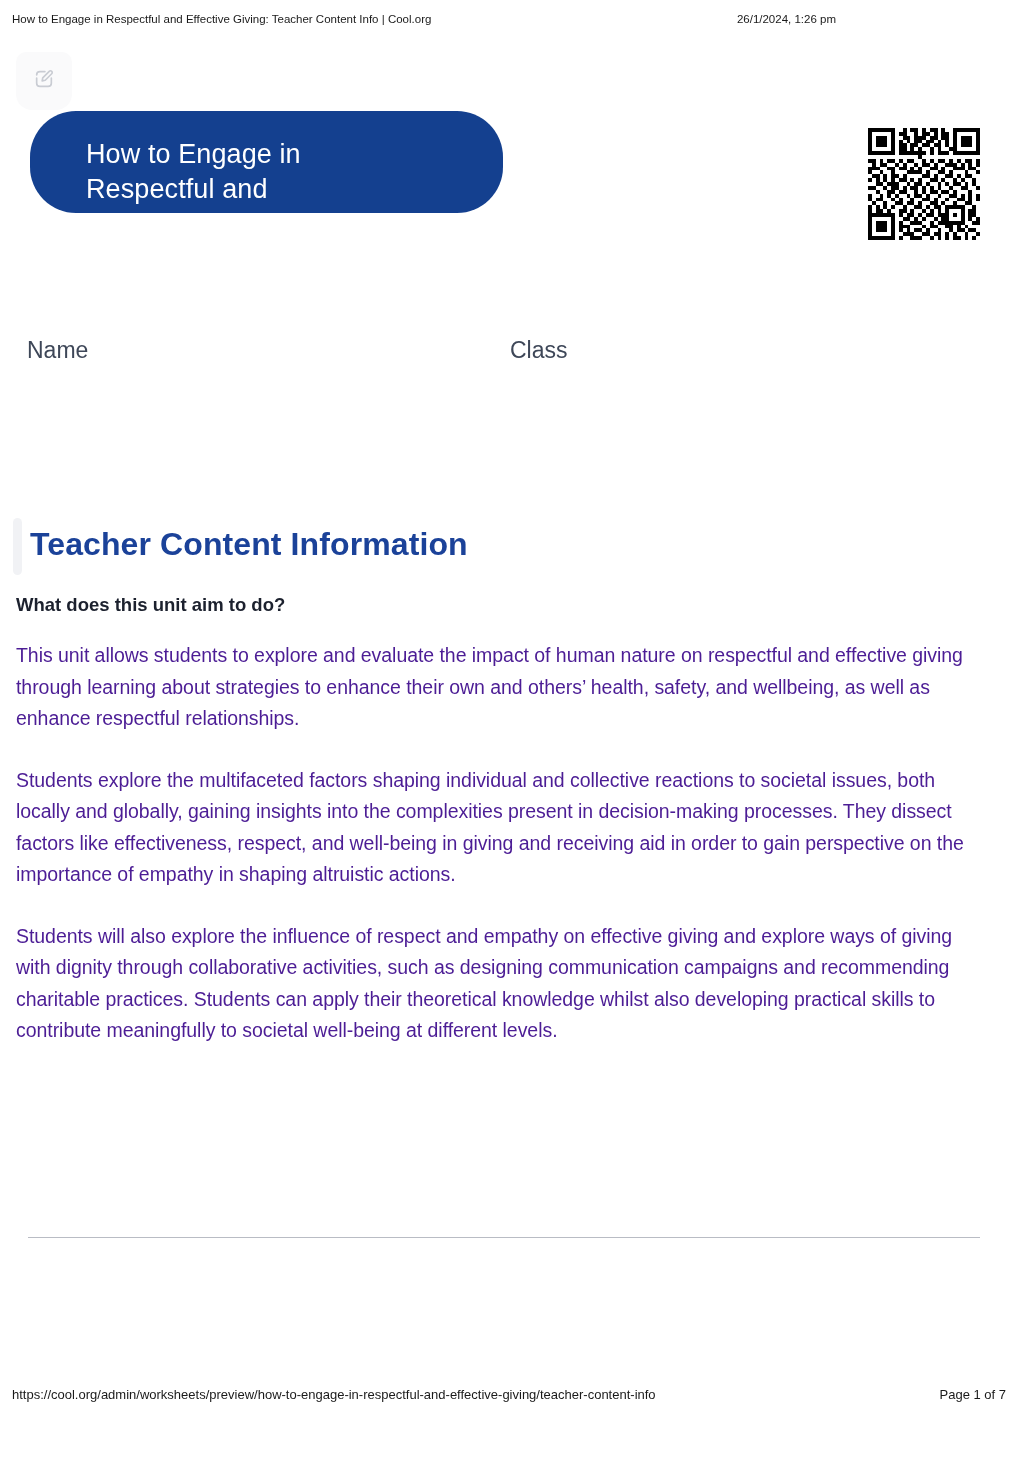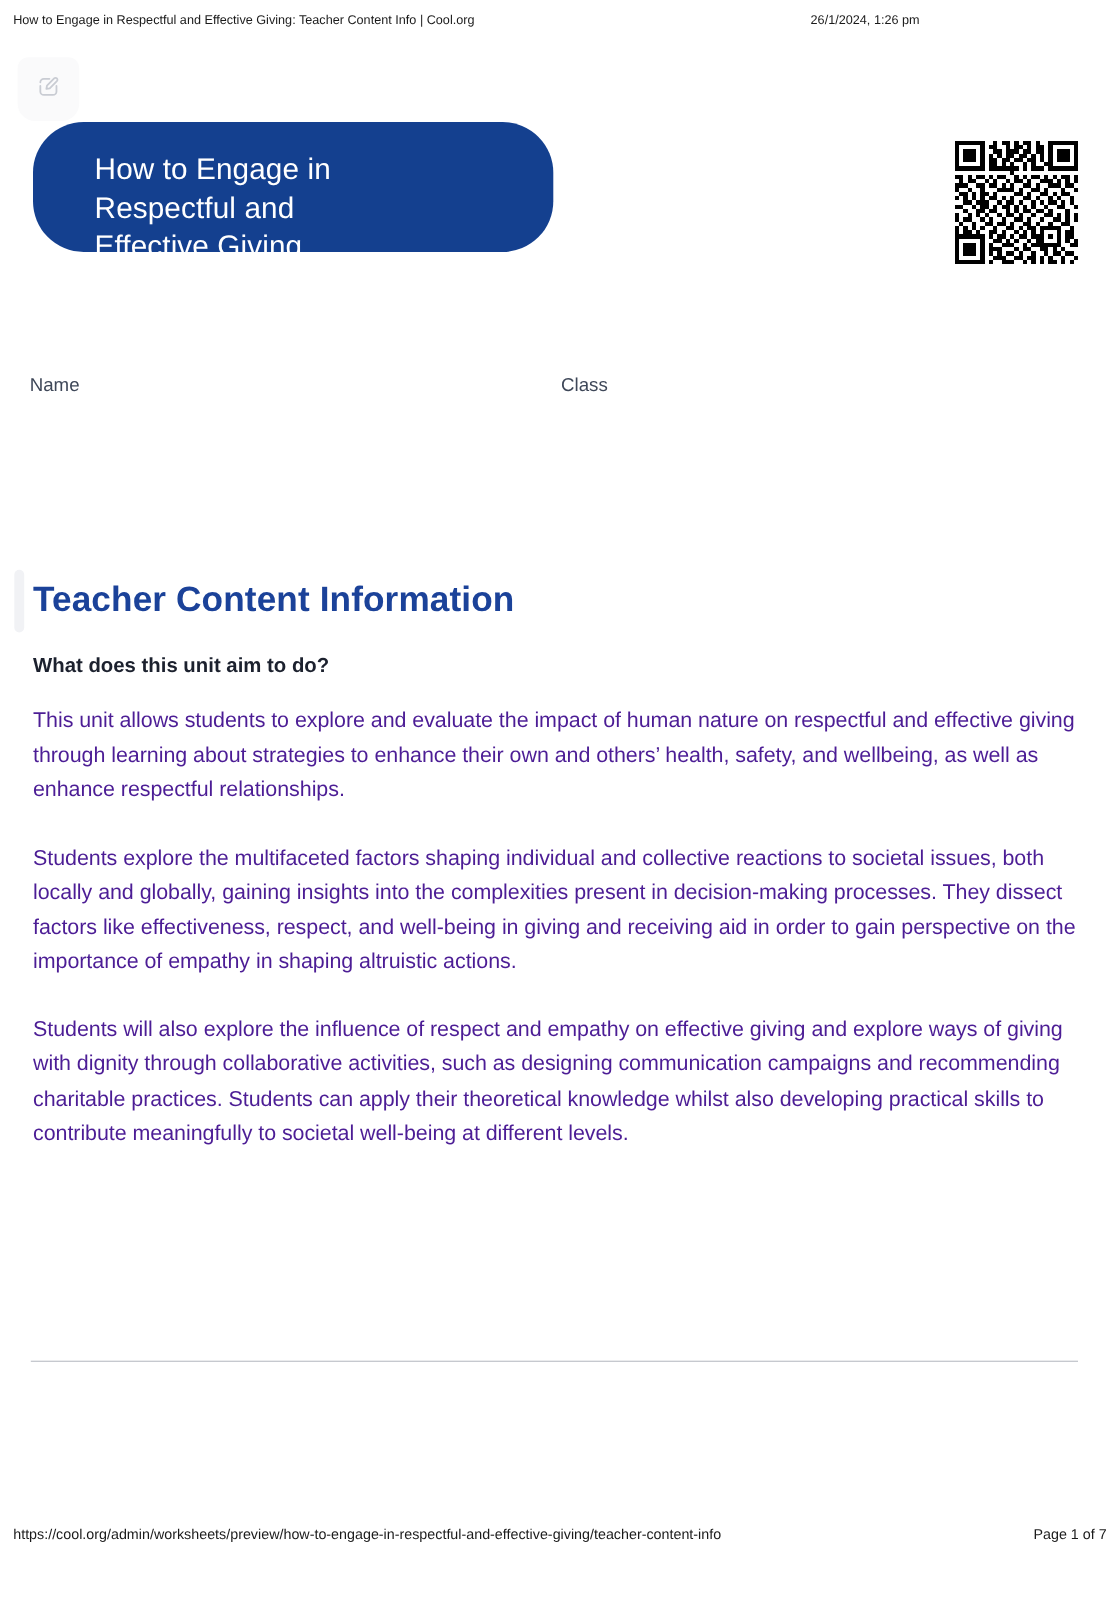--- a/index.html
+++ b/index.html
@@ -53,21 +53,21 @@
     padding-top: 16px;
   }
   .edit-chip svg { display: block; }
 
   
   .title-banner {
     position: absolute;
     left: 30px;
     top: 111px;
     width: 473px;
-    height: 118px;
+    height: 102px;
     background: #14408f;
     border-radius: 46px;
     color: #ffffff;
     padding: 26px 44px 16px 56px;
   }
   .title-banner .banner-text {
     font-size: 27px;
     line-height: 35px;
     font-weight: 400;
     letter-spacing: 0.1px;
@@ -88,21 +88,21 @@
   
   .field-row {
     position: absolute;
     left: 0;
     top: 334px;
     width: 1018px;
     height: 32px;
   }
   .field-row .field {
     position: absolute;
-    font-size: 17px;
+    font-size: 23px;
     color: #3e4758;
     line-height: 32px;
   }
   .field-row .field-name  { left: 27px; }
   .field-row .field-class { left: 510px; }
 
   
   .section-head {
     position: absolute;
     left: 0;
@@ -127,21 +127,21 @@
     font-size: 32px;
     font-weight: bold;
     color: #1b4299;
     letter-spacing: 0.1px;
     line-height: 60px;
   }
 
   
   .content {
     position: absolute;
-    left: 30px;
+    left: 16px;
     top: 592px;
     width: 952px;
   }
   .subhead {
     font-size: 18.5px;
     font-weight: bold;
     color: #1c212e;
     margin: 0 0 22px 0;
     line-height: 26px;
   }

